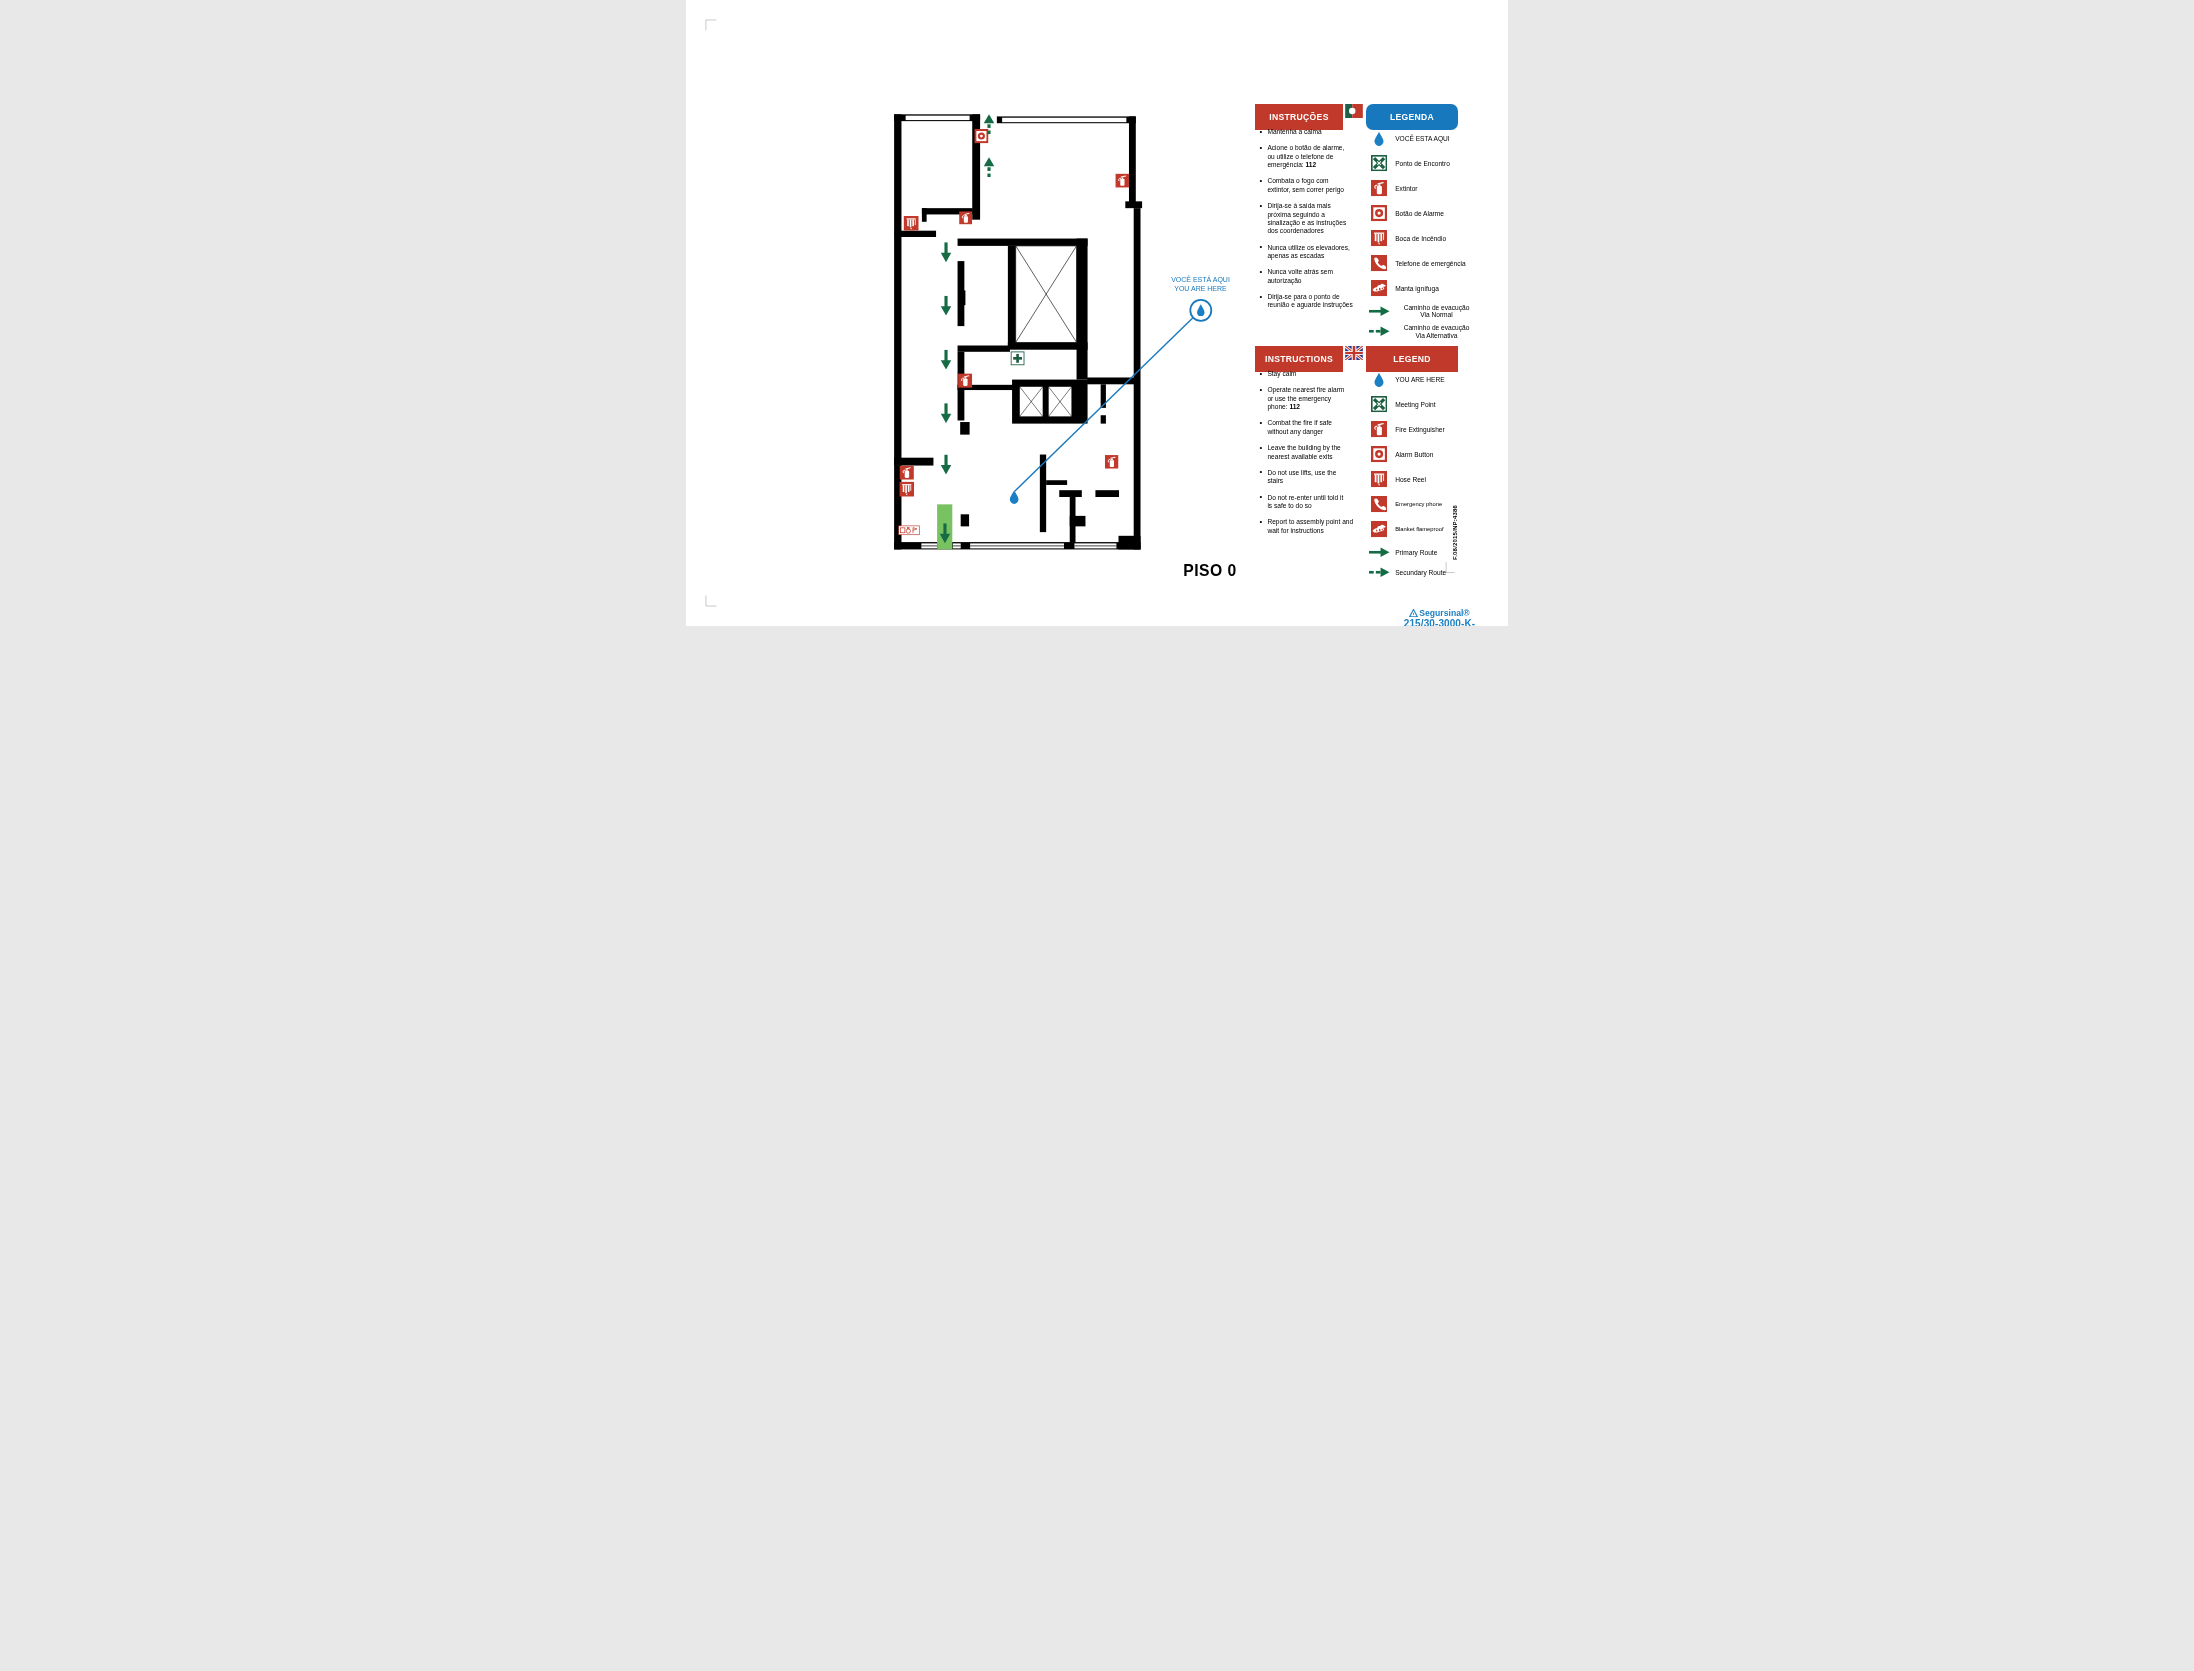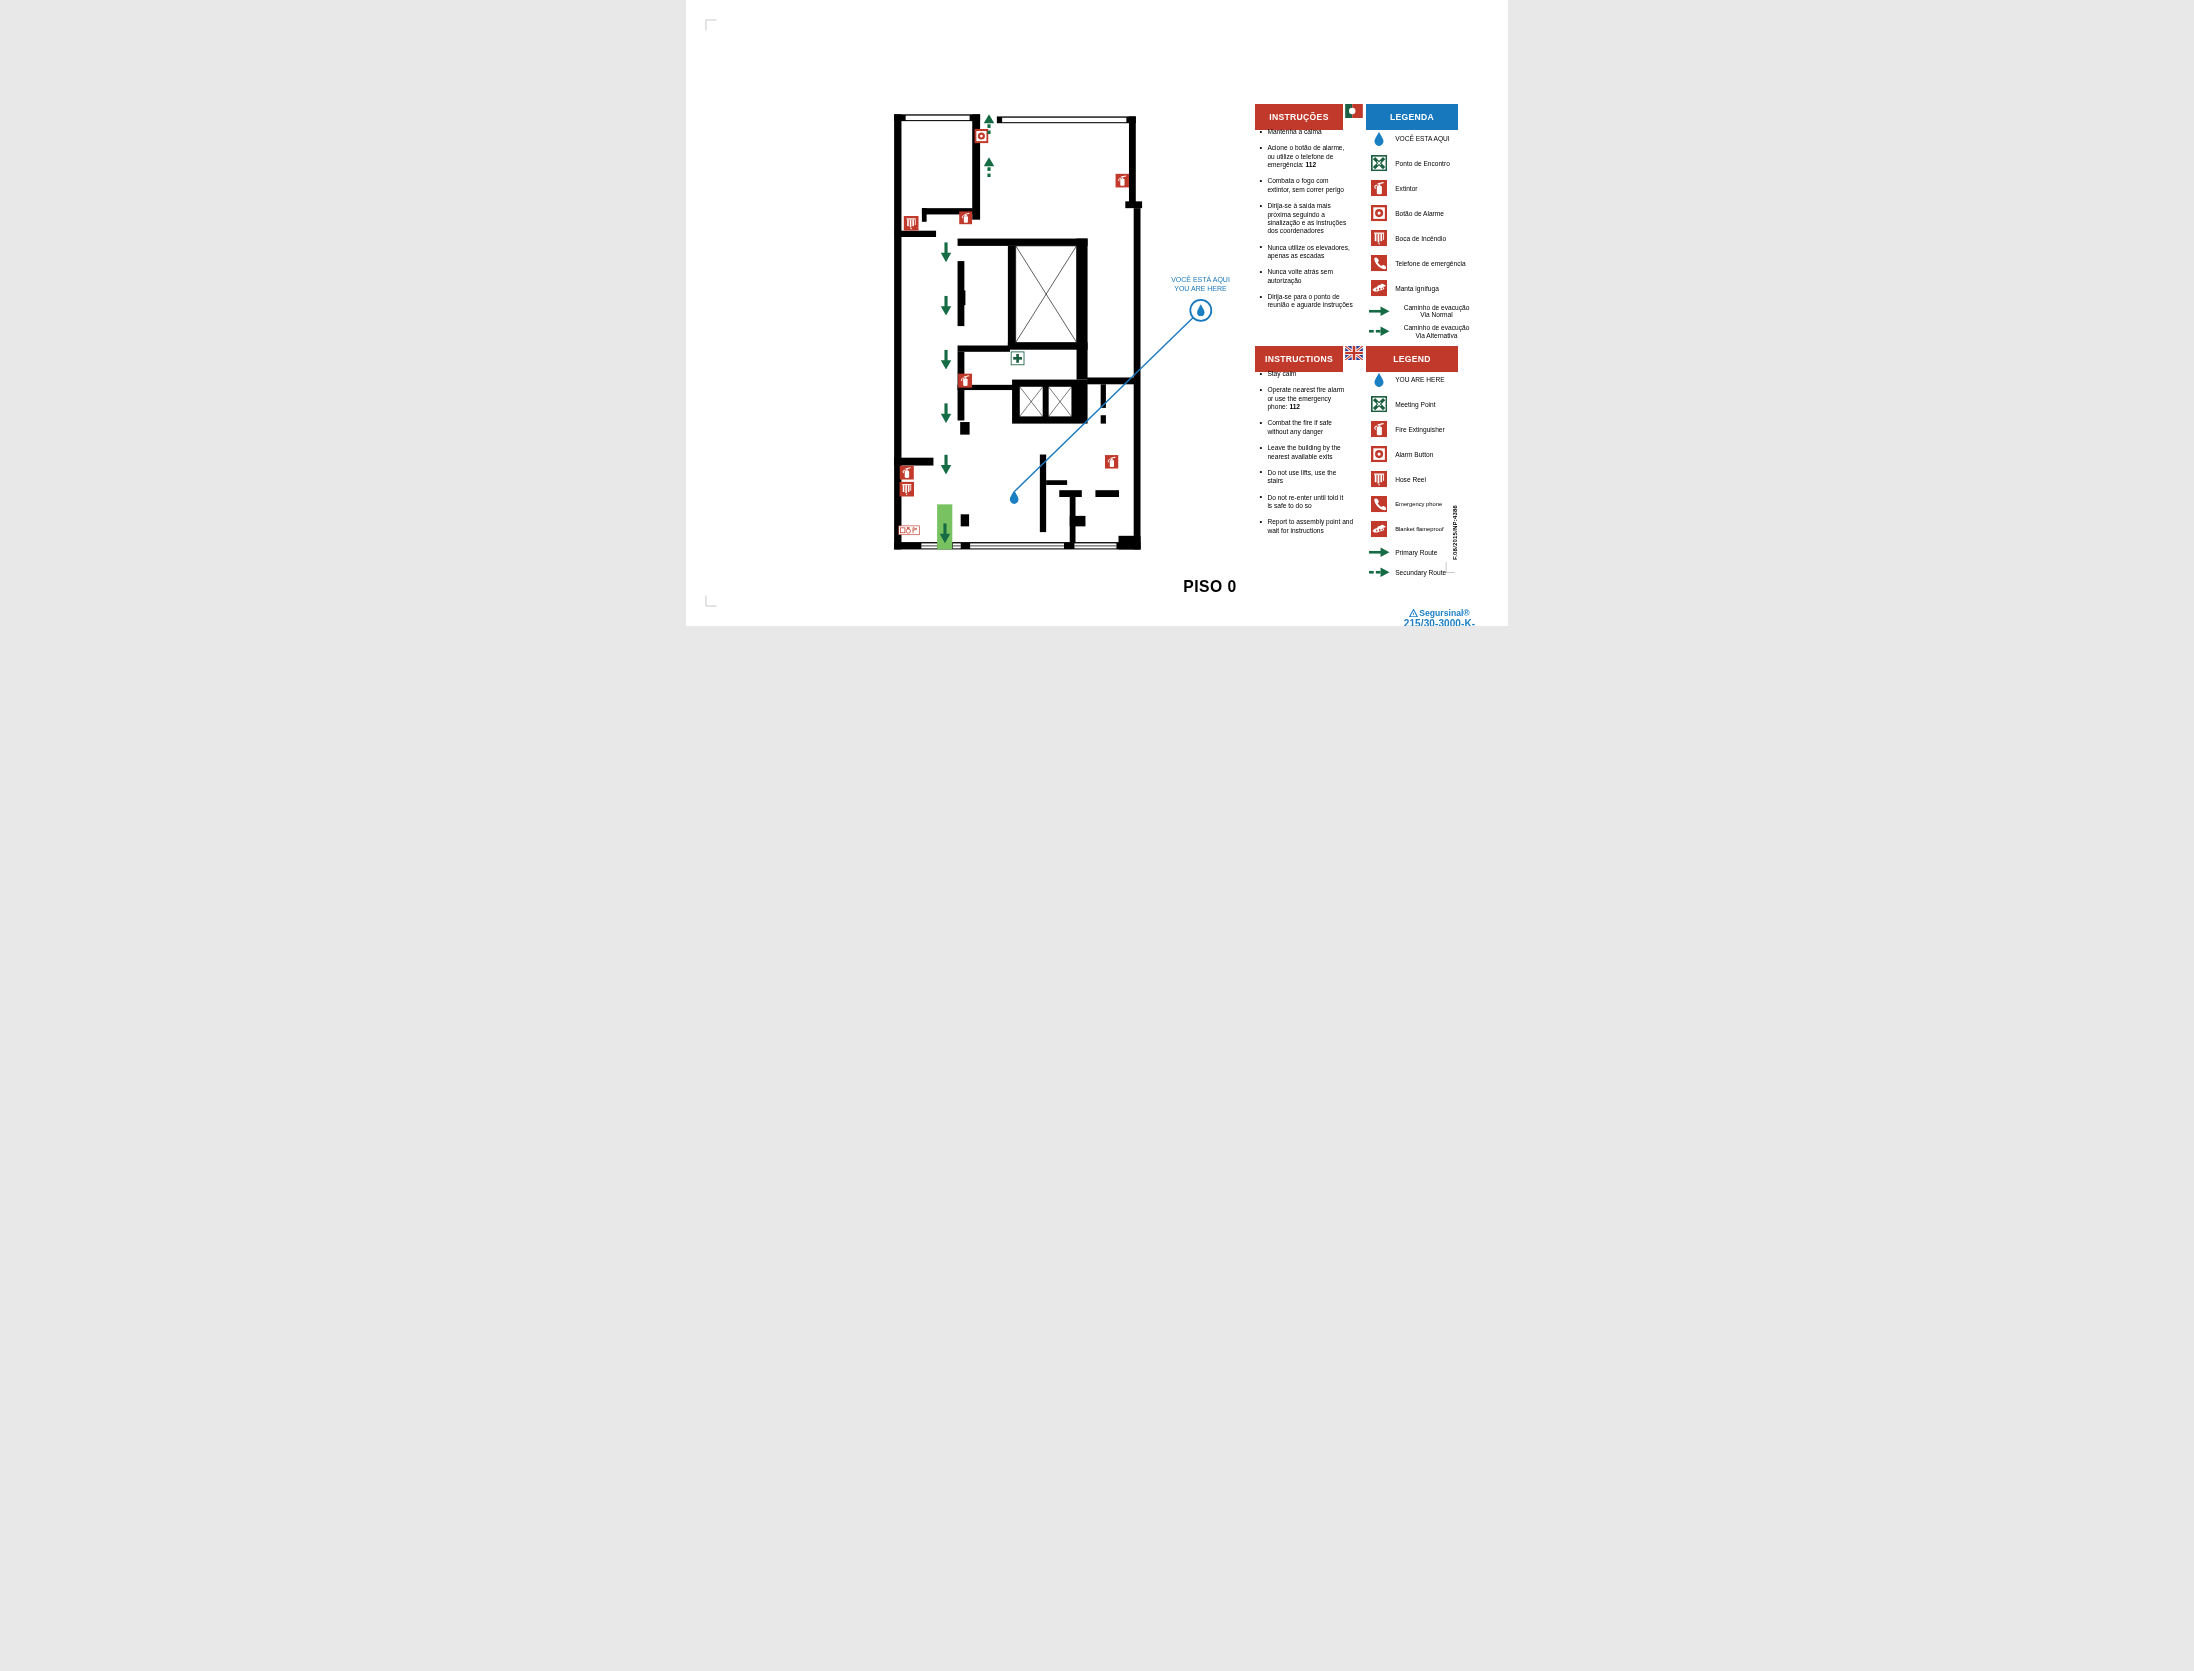--- a/index.html
+++ b/index.html
@@ -7,38 +7,38 @@
         font-family:"Liberation Sans","DejaVu Sans",sans-serif;color:#000;}
   .abs{position:absolute;}
   
   #banner{left:46px;top:48px;width:725px;height:36px;background:var(--c-banner-green);
           display:flex;align-items:center;justify-content:center;}
   #banner span{color:#fff;font-weight:bold;font-size:23.6px;letter-spacing:0.3px;white-space:nowrap;transform:scaleY(1.08);}
   
   .hdr{height:26px;display:flex;align-items:center;justify-content:center;color:#fff;font-weight:bold;
        font-size:8.6px;letter-spacing:0.3px;}
   .hdr.red{background:var(--c-red);}
-  .hdr.blue{background:var(--c-blue-header);}
+  .hdr.blue{background:var(--c-blue-header);border-radius:7px;}
   
   ul.instr{margin:0;padding:0 0 0 8.4px;width:104px;list-style:none;font-size:6.6px;line-height:8.4px;}
   ul.instr li{position:relative;margin-bottom:7.9px;}
   ul.instr li::before{content:"\2022";position:absolute;left:-7.9px;top:-0.5px;font-size:7.9px;}
   
   .legend{width:140px;}
   .legend-row{display:flex;align-items:center;height:25px;}
   .legend-row:nth-child(n+8){height:20.4px;}
   .legend-icon{width:24px;display:flex;justify-content:center;flex:0 0 24px;}
   .legend-label{font-size:6.6px;margin-left:4.2px;line-height:7.3px;}
   .legend-label.small{font-size:5.8px;}
   .legend-label.center{text-align:center;width:89px;margin-left:1px;}
   
   #callout-text{left:461px;top:275px;width:107px;text-align:center;color:var(--c-blue-header);
                 font-size:7px;line-height:9px;}
   
-  #floor-label{left:486px;top:562px;width:76px;text-align:center;font-size:15.7px;font-weight:bold;letter-spacing:0.5px;margin-top:16px;}
+  #floor-label{left:486px;top:562px;width:76px;text-align:center;font-size:15.7px;font-weight:bold;letter-spacing:0.5px;}
   
   #doc-ref{left:766px;top:471px;height:89px;writing-mode:vertical-rl;transform:rotate(180deg);
            font-size:6px;font-weight:bold;letter-spacing:0.2px;}
   #brand-block{left:717px;top:580px;width:73px;text-align:center;color:var(--c-blue);margin-top:28px;}
   #brand-line{display:flex;align-items:center;justify-content:center;gap:1px;font-size:8.6px;font-weight:bold;}
   #brand-model{font-size:10px;font-weight:bold;letter-spacing:0.1px;}
   svg{display:block;}
   #plan-svg{position:absolute;left:0;top:0;}
 </style>
 </head>

